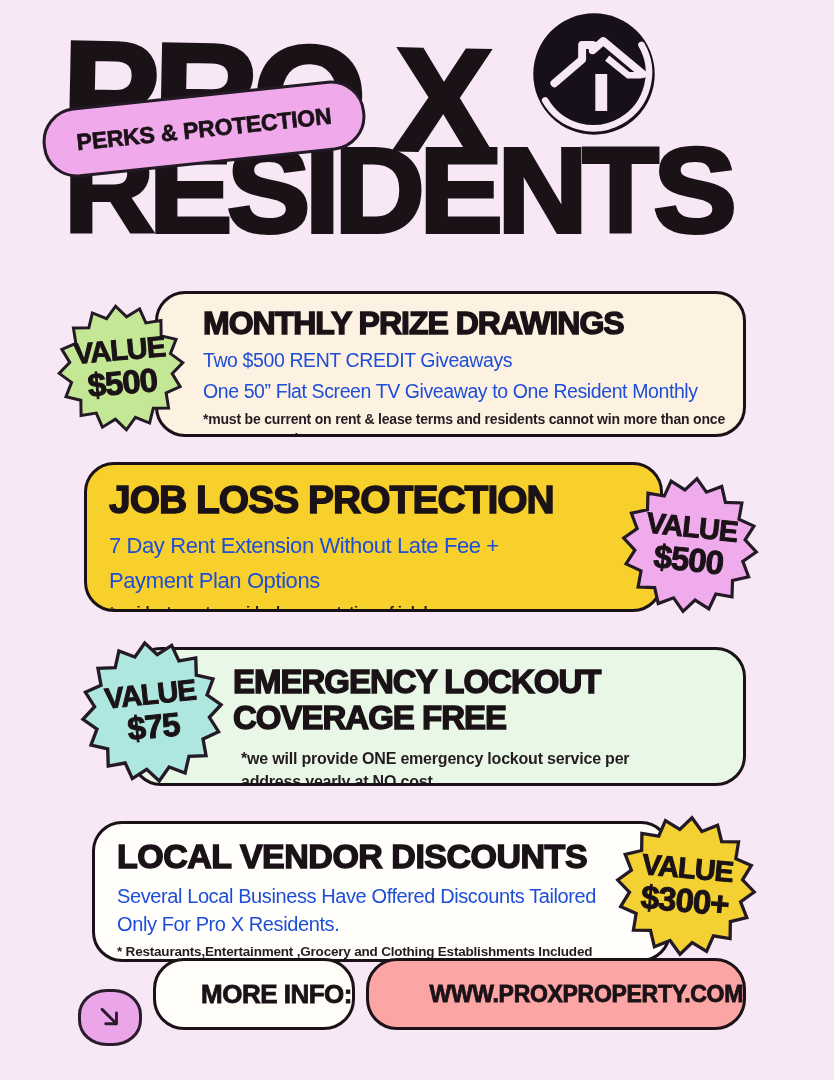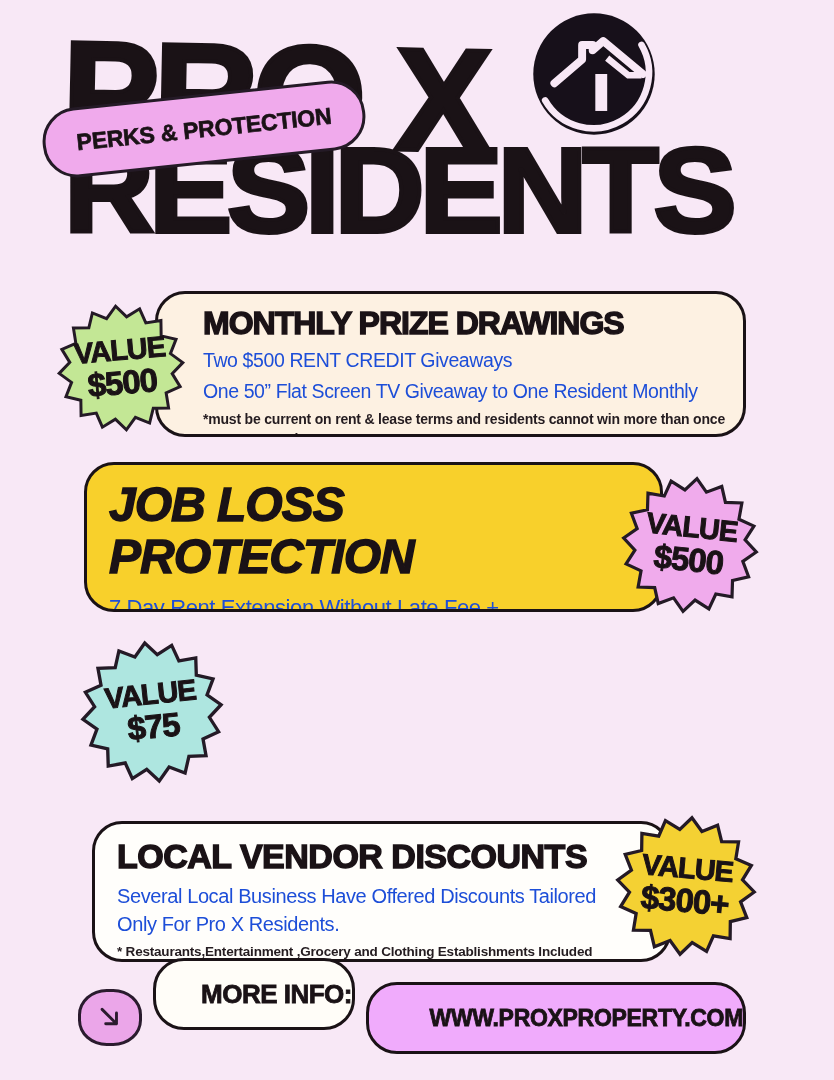--- a/index.html
+++ b/index.html
@@ -28,21 +28,21 @@
         overflow:hidden;z-index:1;}
   .card-title{margin:0;font-size:32px;font-weight:900;letter-spacing:-1px;line-height:1.08;
         -webkit-text-stroke:1.4px var(--ink);color:var(--ink);}
   .line{margin:7px 0 0;font-size:19.5px;font-weight:400;color:#1d4ed8;letter-spacing:-0.4px;
         white-space:nowrap;}
   .fine{margin:6px 0 0;font-size:14px;font-weight:700;color:#241c20;letter-spacing:-0.2px;line-height:1.45;}
 
   .card1{left:155px;top:291px;width:591px;height:146px;background:#fdf1e2;padding:12px 18px 0 45px;}
   .card1 .line{margin-top:8px;}
   .card2{left:84px;top:462px;width:579px;height:150px;background:#f8d02b;padding:14px 20px 0 22px;}
-  .card2 .card-title{font-size:48px;font-style:italic;}
+  .card2 .card-title{font-size:39px;}
   .card2 .line{font-size:22px;margin-top:12px;}
   .card2 .line + .line{margin-top:9px;}
   .card2 .fine{font-size:15px;margin-top:7px;white-space:nowrap;}
   .card3{left:131px;top:647px;width:615px;height:139px;background:#e8f7e6;padding:14px 18px 0 99px;}
   .card3 .card-title{font-size:33px;width:480px;}
   .card3 .fine{font-size:16px;margin:12px 0 0 8px;width:440px;}
   .card4{left:92px;top:821px;width:579px;height:141px;background:#fffefb;padding:14px 20px 0 22px;}
   .card4 .card-title{font-size:34px;letter-spacing:-0.5px;}
   .card4 .line{white-space:normal;width:520px;line-height:1.4;font-size:20px;}
   .card4 .fine{font-size:13.5px;margin-top:4px;white-space:nowrap;}
@@ -66,21 +66,21 @@
   .star-label .a{font-size:33px;}
 
   
   .f-arrow{position:absolute;left:78px;top:989px;width:64px;height:57px;border-radius:45%;
       background:#eba6e9;border:3px solid #2a1b2e;display:flex;align-items:center;justify-content:center;
       box-sizing:border-box;z-index:1;}
   .pill{position:absolute;top:958px;height:72px;border:3.5px solid var(--ink);border-radius:31px;
       display:flex;align-items:center;justify-content:flex-end;font-weight:900;box-sizing:border-box;
       -webkit-text-stroke:0.8px var(--ink);color:var(--ink);z-index:1;text-decoration:none;}
   .pill.more{left:153px;width:202px;font-size:26px;background:#fffdf8;letter-spacing:-0.5px;}
-  .pill.site{left:366px;width:380px;font-size:23px;background:#f0abfc;letter-spacing:-0.3px;margin-top:24px;}
+  .pill.site{left:366px;width:380px;font-size:23px;background:#fca5a5;letter-spacing:-0.3px;}
 </style>
 </head>
 <body>
 
 <div class="poster">
 
   <div class="big-title t1">PRO X</div>
 
   <div class="logo">
     <svg viewBox="0 0 100 100" aria-hidden="true">
@@ -123,20 +123,24 @@
   <div class="star-badge b2">
     <svg viewBox="-4 -4 108 108" aria-hidden="true">
       <polygon class="star-shape" points="100,50 90.7,58.1 96.2,69.1 84.5,73.1 85.4,85.4 73.1,84.5 69.1,96.2 58.1,90.7 50,100 41.9,90.7 30.9,96.2 27,84.5 14.6,85.4 15.5,73.1 3.8,69.1 9.3,58.1 0,50 9.3,41.9 3.8,30.9 15.5,27 14.6,14.6 27,15.5 30.9,3.8 41.9,9.3 50,0 58.1,9.3 69.1,3.8 73.1,15.5 85.4,14.6 84.5,27 96.2,30.9 90.7,41.9"></polygon>
     </svg>
     <div class="star-label">
       <span class="v">VALUE</span>
       <span class="a">$500</span>
     </div>
   </div>
 
+  <section class="card card3">
+    <h2 class="card-title">EMERGENCY LOCKOUT COVERAGE FREE</h2>
+    <p class="fine">*we will provide ONE emergency lockout service per address yearly at NO cost.</p>
+  </section>
   <div class="star-badge b3">
     <svg viewBox="-4 -4 108 108" aria-hidden="true">
       <polygon class="star-shape" points="100,50 90.7,58.1 96.2,69.1 84.5,73.1 85.4,85.4 73.1,84.5 69.1,96.2 58.1,90.7 50,100 41.9,90.7 30.9,96.2 27,84.5 14.6,85.4 15.5,73.1 3.8,69.1 9.3,58.1 0,50 9.3,41.9 3.8,30.9 15.5,27 14.6,14.6 27,15.5 30.9,3.8 41.9,9.3 50,0 58.1,9.3 69.1,3.8 73.1,15.5 85.4,14.6 84.5,27 96.2,30.9 90.7,41.9"></polygon>
     </svg>
     <div class="star-label">
       <span class="v">VALUE</span>
       <span class="a">$75</span>
     </div>
   </div>
 

